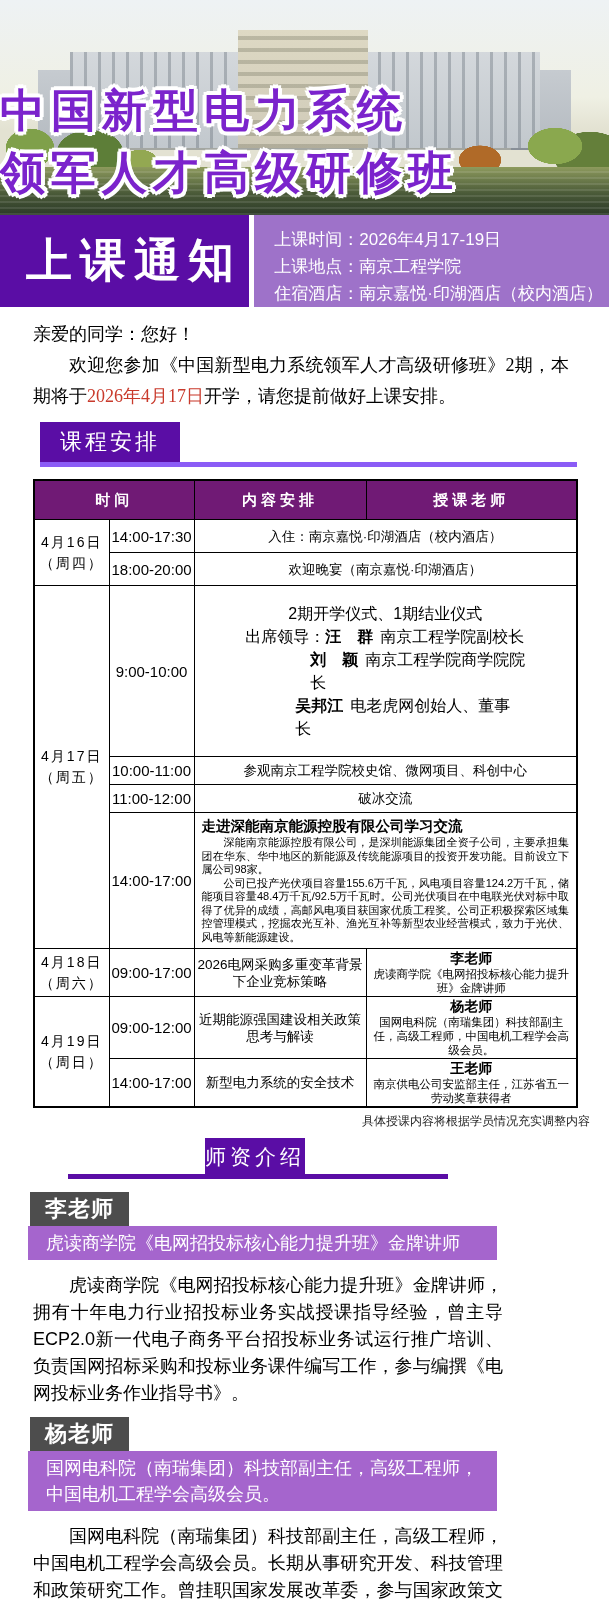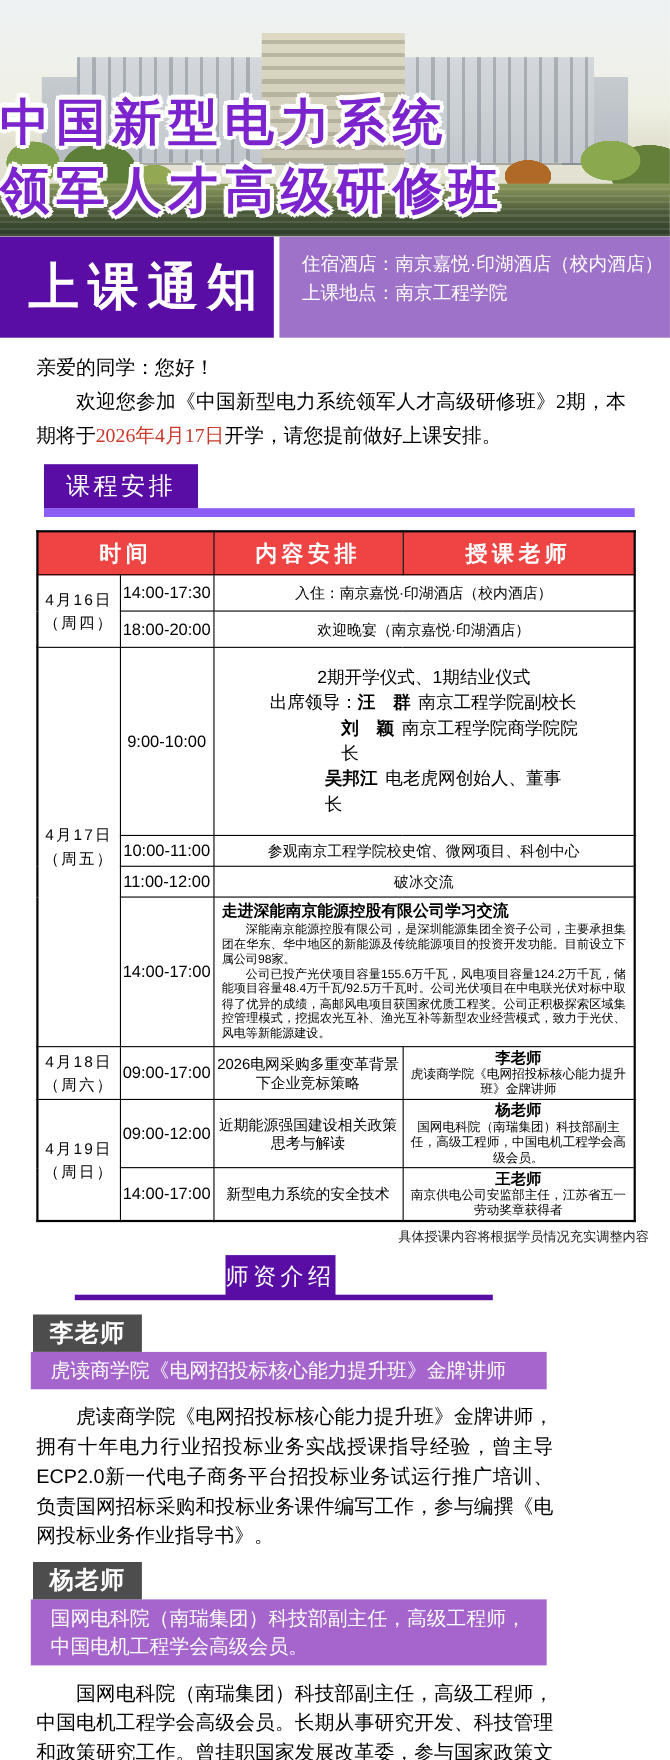--- a/index.html
+++ b/index.html
@@ -42,27 +42,27 @@
   .banner-left{width:261px;background:#5a0da5;color:#fff;display:flex;align-items:center;justify-content:center;
     font-family:"Liberation Serif",serif;font-weight:bold;font-size:46px;letter-spacing:8px;padding-left:19px;}
   .banner-gap{width:6px;background:#fff;}
   .banner-right{flex:1;background:#9e72c9;color:#fff;padding:11px 6px 0 20px;font-size:17px;line-height:27px;}
   .banner-right .info-line{white-space:nowrap;}
   
   .intro{margin:12px 40px 0 33px;font-family:"Liberation Serif",serif;font-size:18px;line-height:31px;}
   .intro .para{text-indent:2em;text-align:justify;}
   .red{color:#c93a2c;}
   
-  .tab-wrap{margin:10px 32px 0 40px;width:537px;border-bottom:8px solid #8b5cf6;line-height:0;}
+  .tab-wrap{margin:10px 32px 0 40px;width:537px;border-bottom:5px solid #8b5cf6;line-height:0;}
   .tab{display:inline-block;background:#5a0da5;color:#fff;font-size:22px;line-height:40px;
     padding:0 20px;letter-spacing:3px;}
   
   table.sched{margin:12px 0 0 33px;width:543px;border-collapse:collapse;border:2px solid #000;table-layout:fixed;}
   table.sched th,table.sched td{border:1px solid #000;padding:1px 2px;vertical-align:middle;}
-  th.hd{background:#ef4444;color:#fff;font-size:20px;font-weight:bold;letter-spacing:4px;height:36px;}
+  th.hd{background:#701a75;color:#fff;font-size:15px;font-weight:bold;letter-spacing:4px;height:36px;}
   td.date-cell{font-size:14px;text-align:center;letter-spacing:2px;line-height:21px;}
   td.time-cell{font-size:15px;text-align:center;white-space:nowrap;}
   td.content-cell{font-size:13.5px;text-align:center;line-height:17px;}
   tr.r-short td{height:30px;}
   tr.r-tiny td{height:25px;}
   .ceremony-cell{font-size:16px;line-height:23px;padding:16px 4px !important;}
   .cer-line1{text-align:center;}
   .leaders{width:280px;margin:0 auto;text-align:left;}
   .leaders b{letter-spacing:0;}
   .leaders .ind1{padding-left:65px;} .leaders .ind2{padding-left:50px;}
@@ -96,22 +96,23 @@
   <div class="trees"></div>
   <div class="water"></div>
   <div class="hero-title l1">中国新型电力系统</div>
   <div class="hero-title l2">领军人才高级研修班</div>
 </div>
 
 <div class="banner">
   <div class="banner-left">上课通知</div>
   <div class="banner-gap"></div>
   <div class="banner-right">
+    <div class="info-line"><span>上课时间：</span><span>2026年4月17-19日</span></div>
+    <div class="info-line"><span>上课地点：</span><span>南京工程学院</span></div>
     <div class="info-line"><span>住宿酒店：</span><span>南京嘉悦·印湖酒店（校内酒店）</span></div>
-    <div class="info-line"><span>上课地点：</span><span>南京工程学院</span></div>
   </div>
 </div>
 
 <div class="intro">
   <div>亲爱的同学：您好！</div>
   <div class="para">
     <span>欢迎您参加《中国新型电力系统领军人才高级研修班》2期，本期将于</span><span class="red">2026年4月17日</span><span>开学，请您提前做好上课安排。</span>
   </div>
 </div>
 

